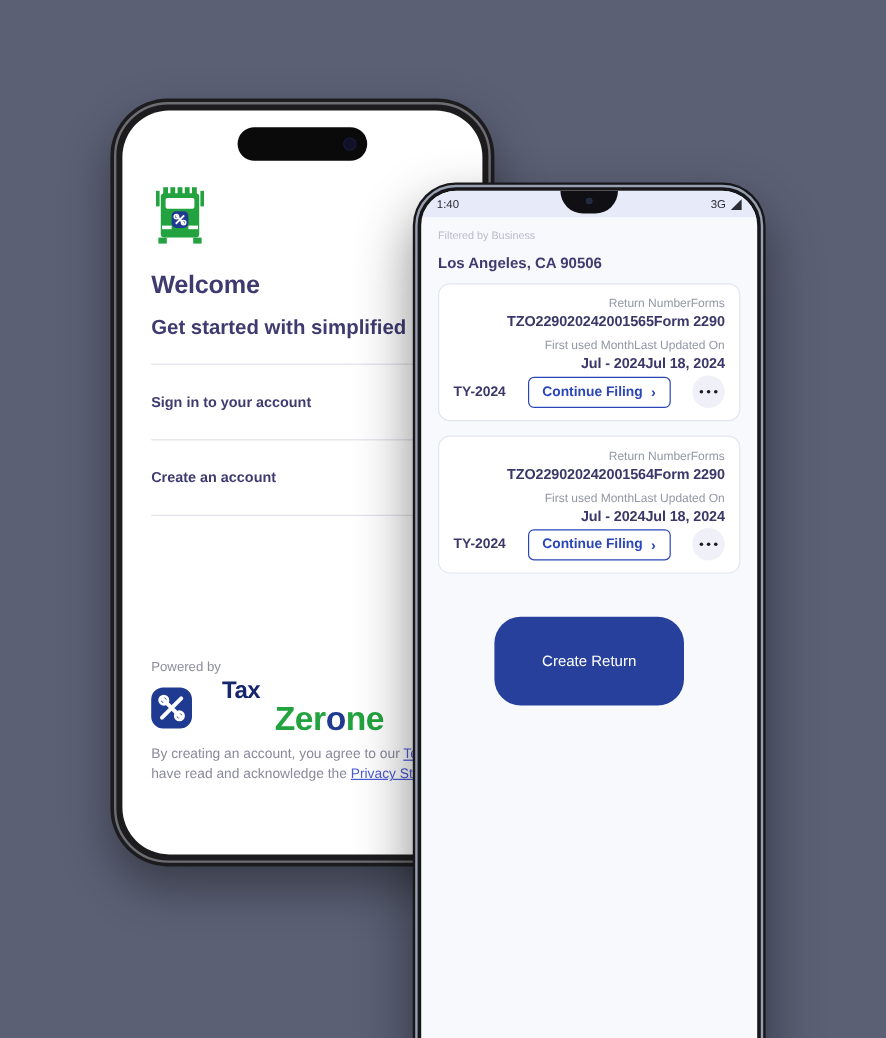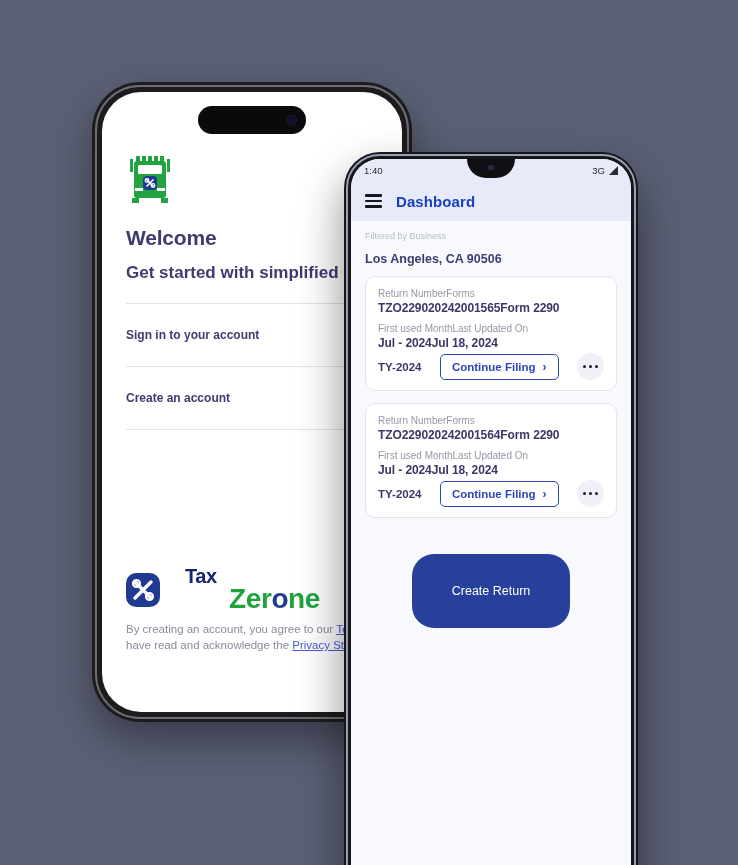--- a/index.html
+++ b/index.html
@@ -248,21 +248,21 @@
     margin: 11px 0 10px 0;
   }
 
   .card {
     background: #ffffff;
     border: 1px solid #e4e6ef;
     border-radius: 10px;
     padding: 11px 12px 10px 12px;
     margin-bottom: 12px;
   }
-  .crow { display: flex; justify-content: flex-start; align-items: baseline; }
+  .crow { display: flex; justify-content: flex-end; align-items: baseline; }
   .clabel { font-size: 10px; color: #9497a6; }
   .cvalue { font-size: 12px; font-weight: bold; color: #3b3768; letter-spacing: -0.1px; }
   .crow + .crow { margin-top: 2px; }
   .cgap { height: 8px; }
 
   .cfoot {
     display: flex;
     align-items: center;
     justify-content: space-between;
     margin-top: 3px;
@@ -341,20 +341,21 @@
         <div class="ios-h1">Welcome</div>
         <div class="ios-h2">Get started with simplified Form 2290 filing</div>
 
         <div class="ios-rule"></div>
         <div class="ios-link">Sign in to your account</div>
         <div class="ios-rule"></div>
         <div class="ios-link">Create an account</div>
         <div class="ios-rule"></div>
 
         <div class="ios-footer">
+          <div class="powered">Powered by</div>
 
           <div class="tz-logo">
             <div class="tz-mark">
               <svg viewBox="0 0 34 34">
                 <path d="M9 9 L25 25 M25 9 L9 25" stroke="#ffffff" stroke-width="3.4" stroke-linecap="round"></path>
                 <circle cx="10.5" cy="10.5" r="3.4" fill="none" stroke="#ffffff" stroke-width="2.4"></circle>
                 <circle cx="23.5" cy="23.5" r="3.4" fill="none" stroke="#ffffff" stroke-width="2.4"></circle>
               </svg>
             </div>
             <div class="tz-word">
@@ -379,28 +380,20 @@
       </div>
 
       <div class="statusbar">
         <span>1:40</span>
         <span class="sb-right">
           <span>3G</span>
           <span class="sig"></span>
         </span>
       </div>
 
-      <div class="appbar">
-        <div class="hamburger">
-          <span></span>
-            <span></span>
-            <span></span>
-        </div>
-        <div class="appbar-title">Dashboard</div>
-      </div>
 
       <div class="and-body">
 
         <div class="filter-label">Filtered by Business</div>
 
 
         <div class="city">Los Angeles, CA 90506</div>
 
         <div class="card">
           <div class="crow">

